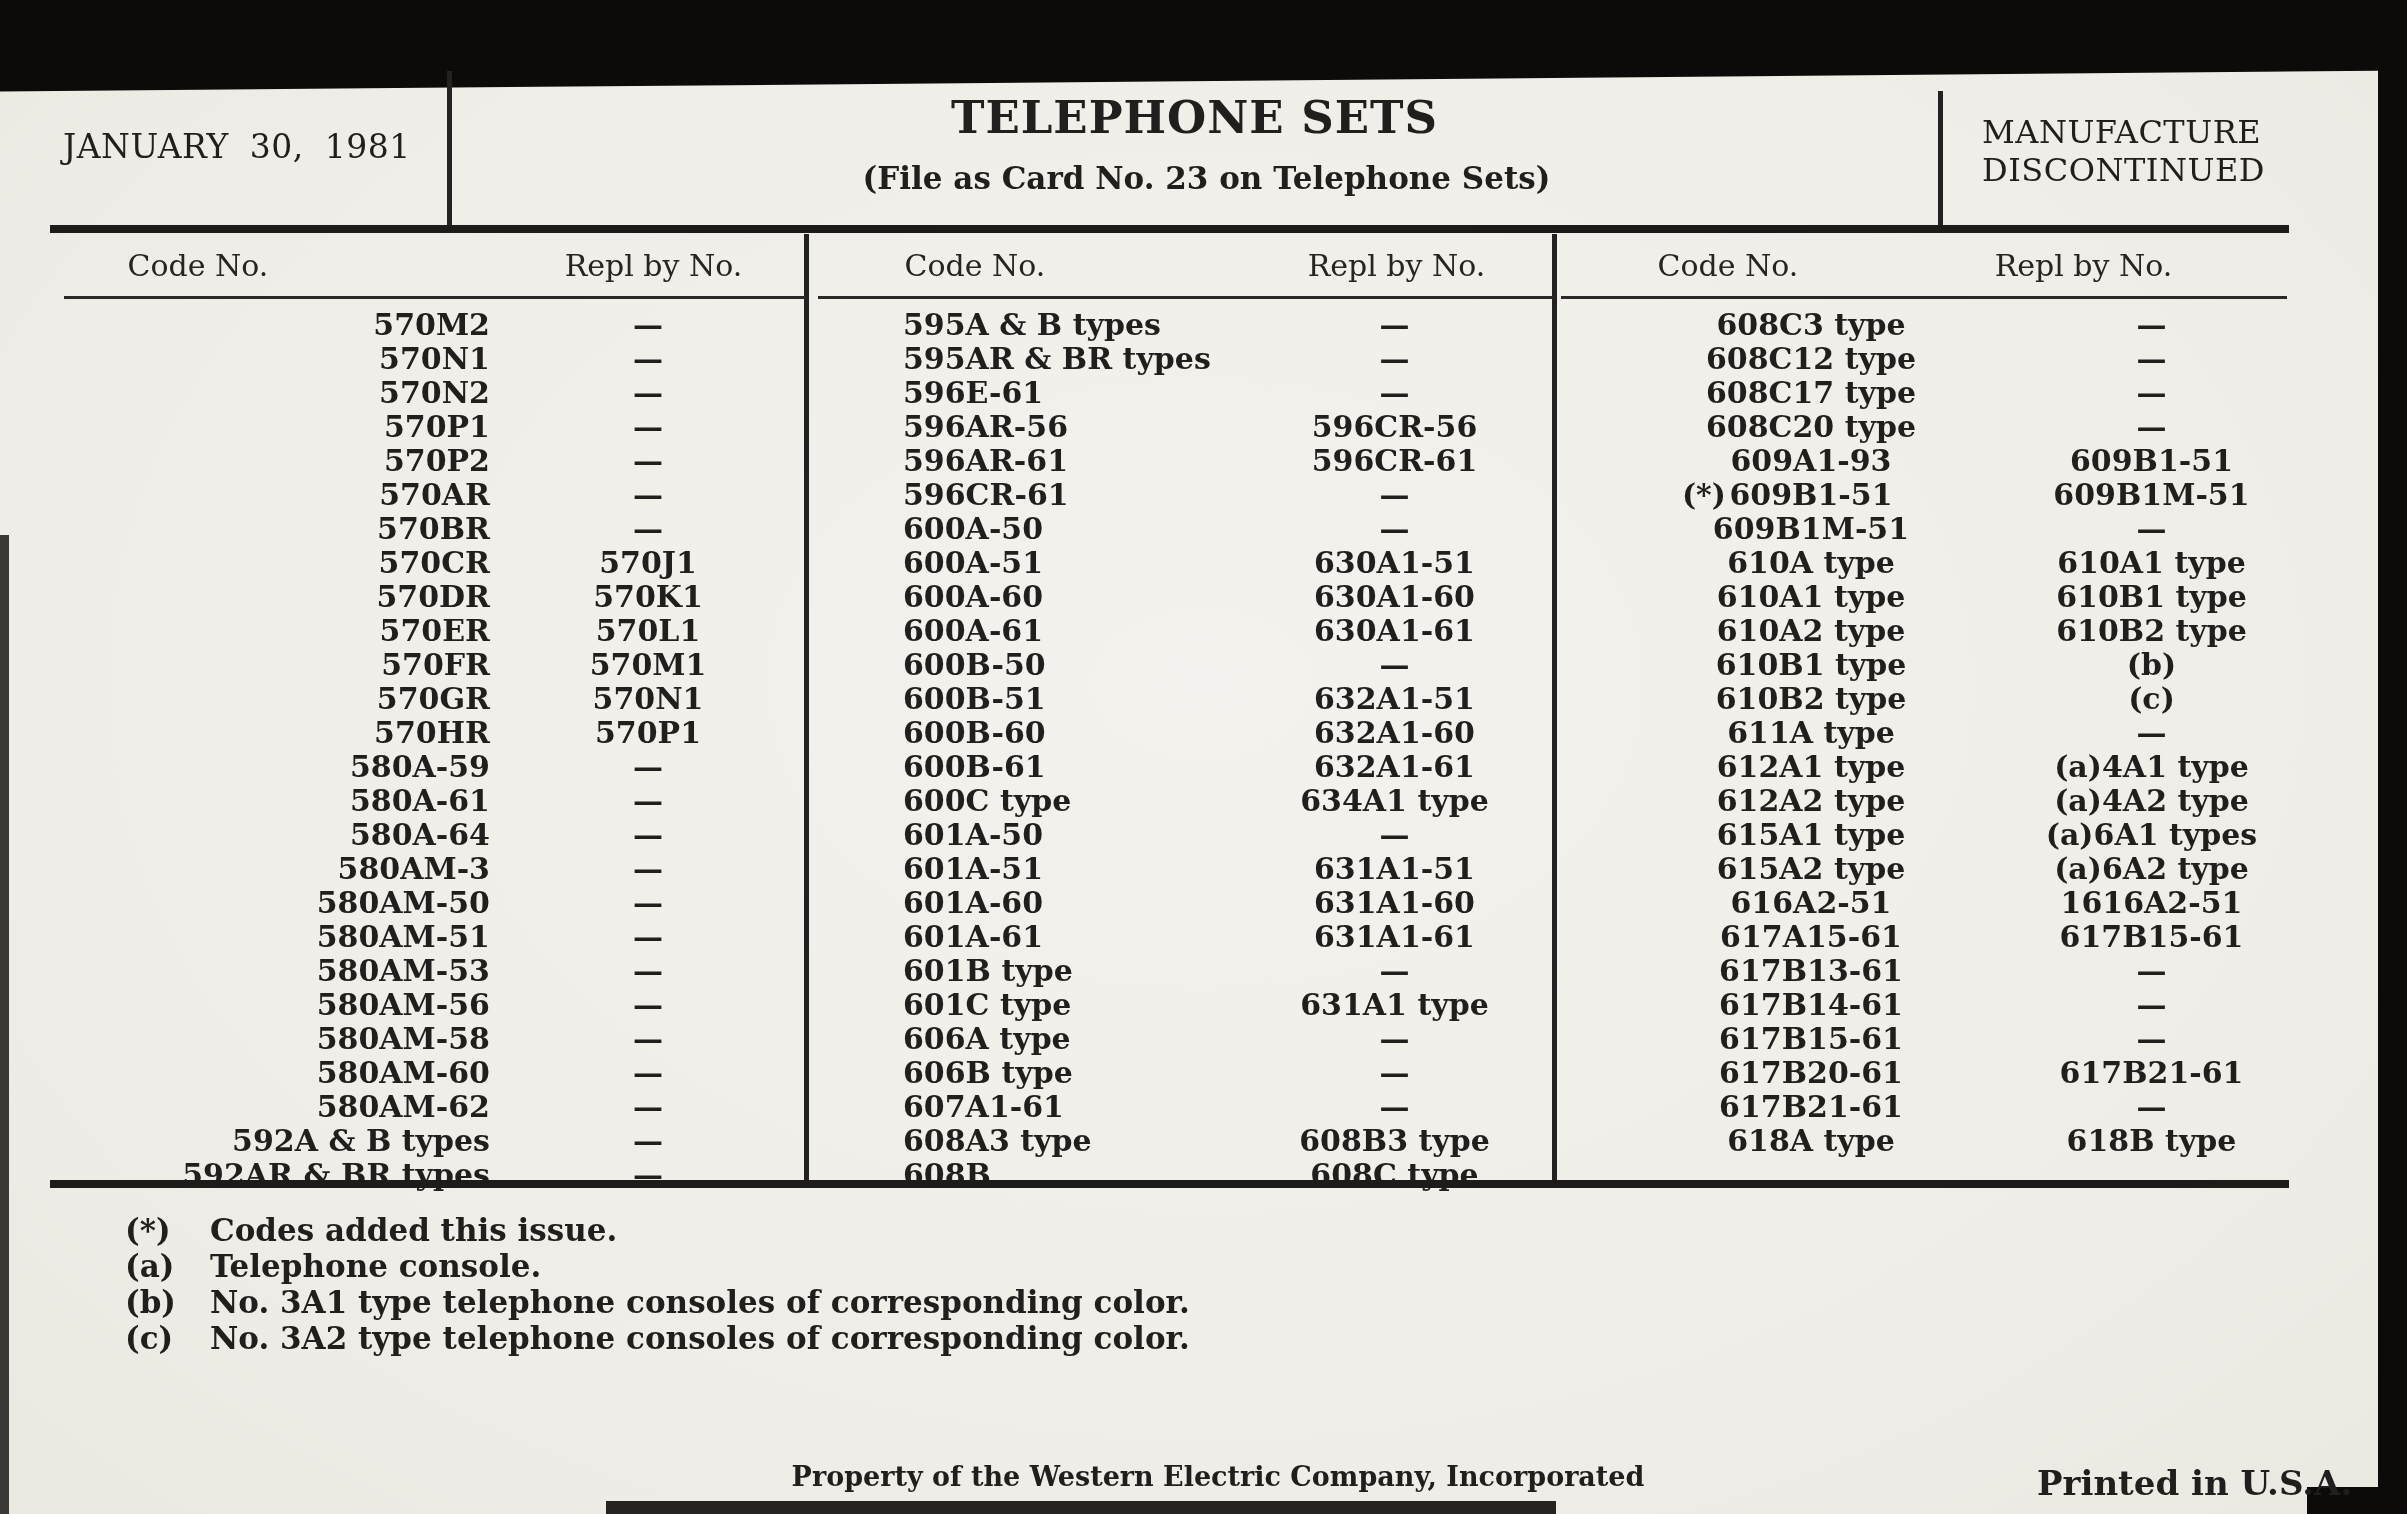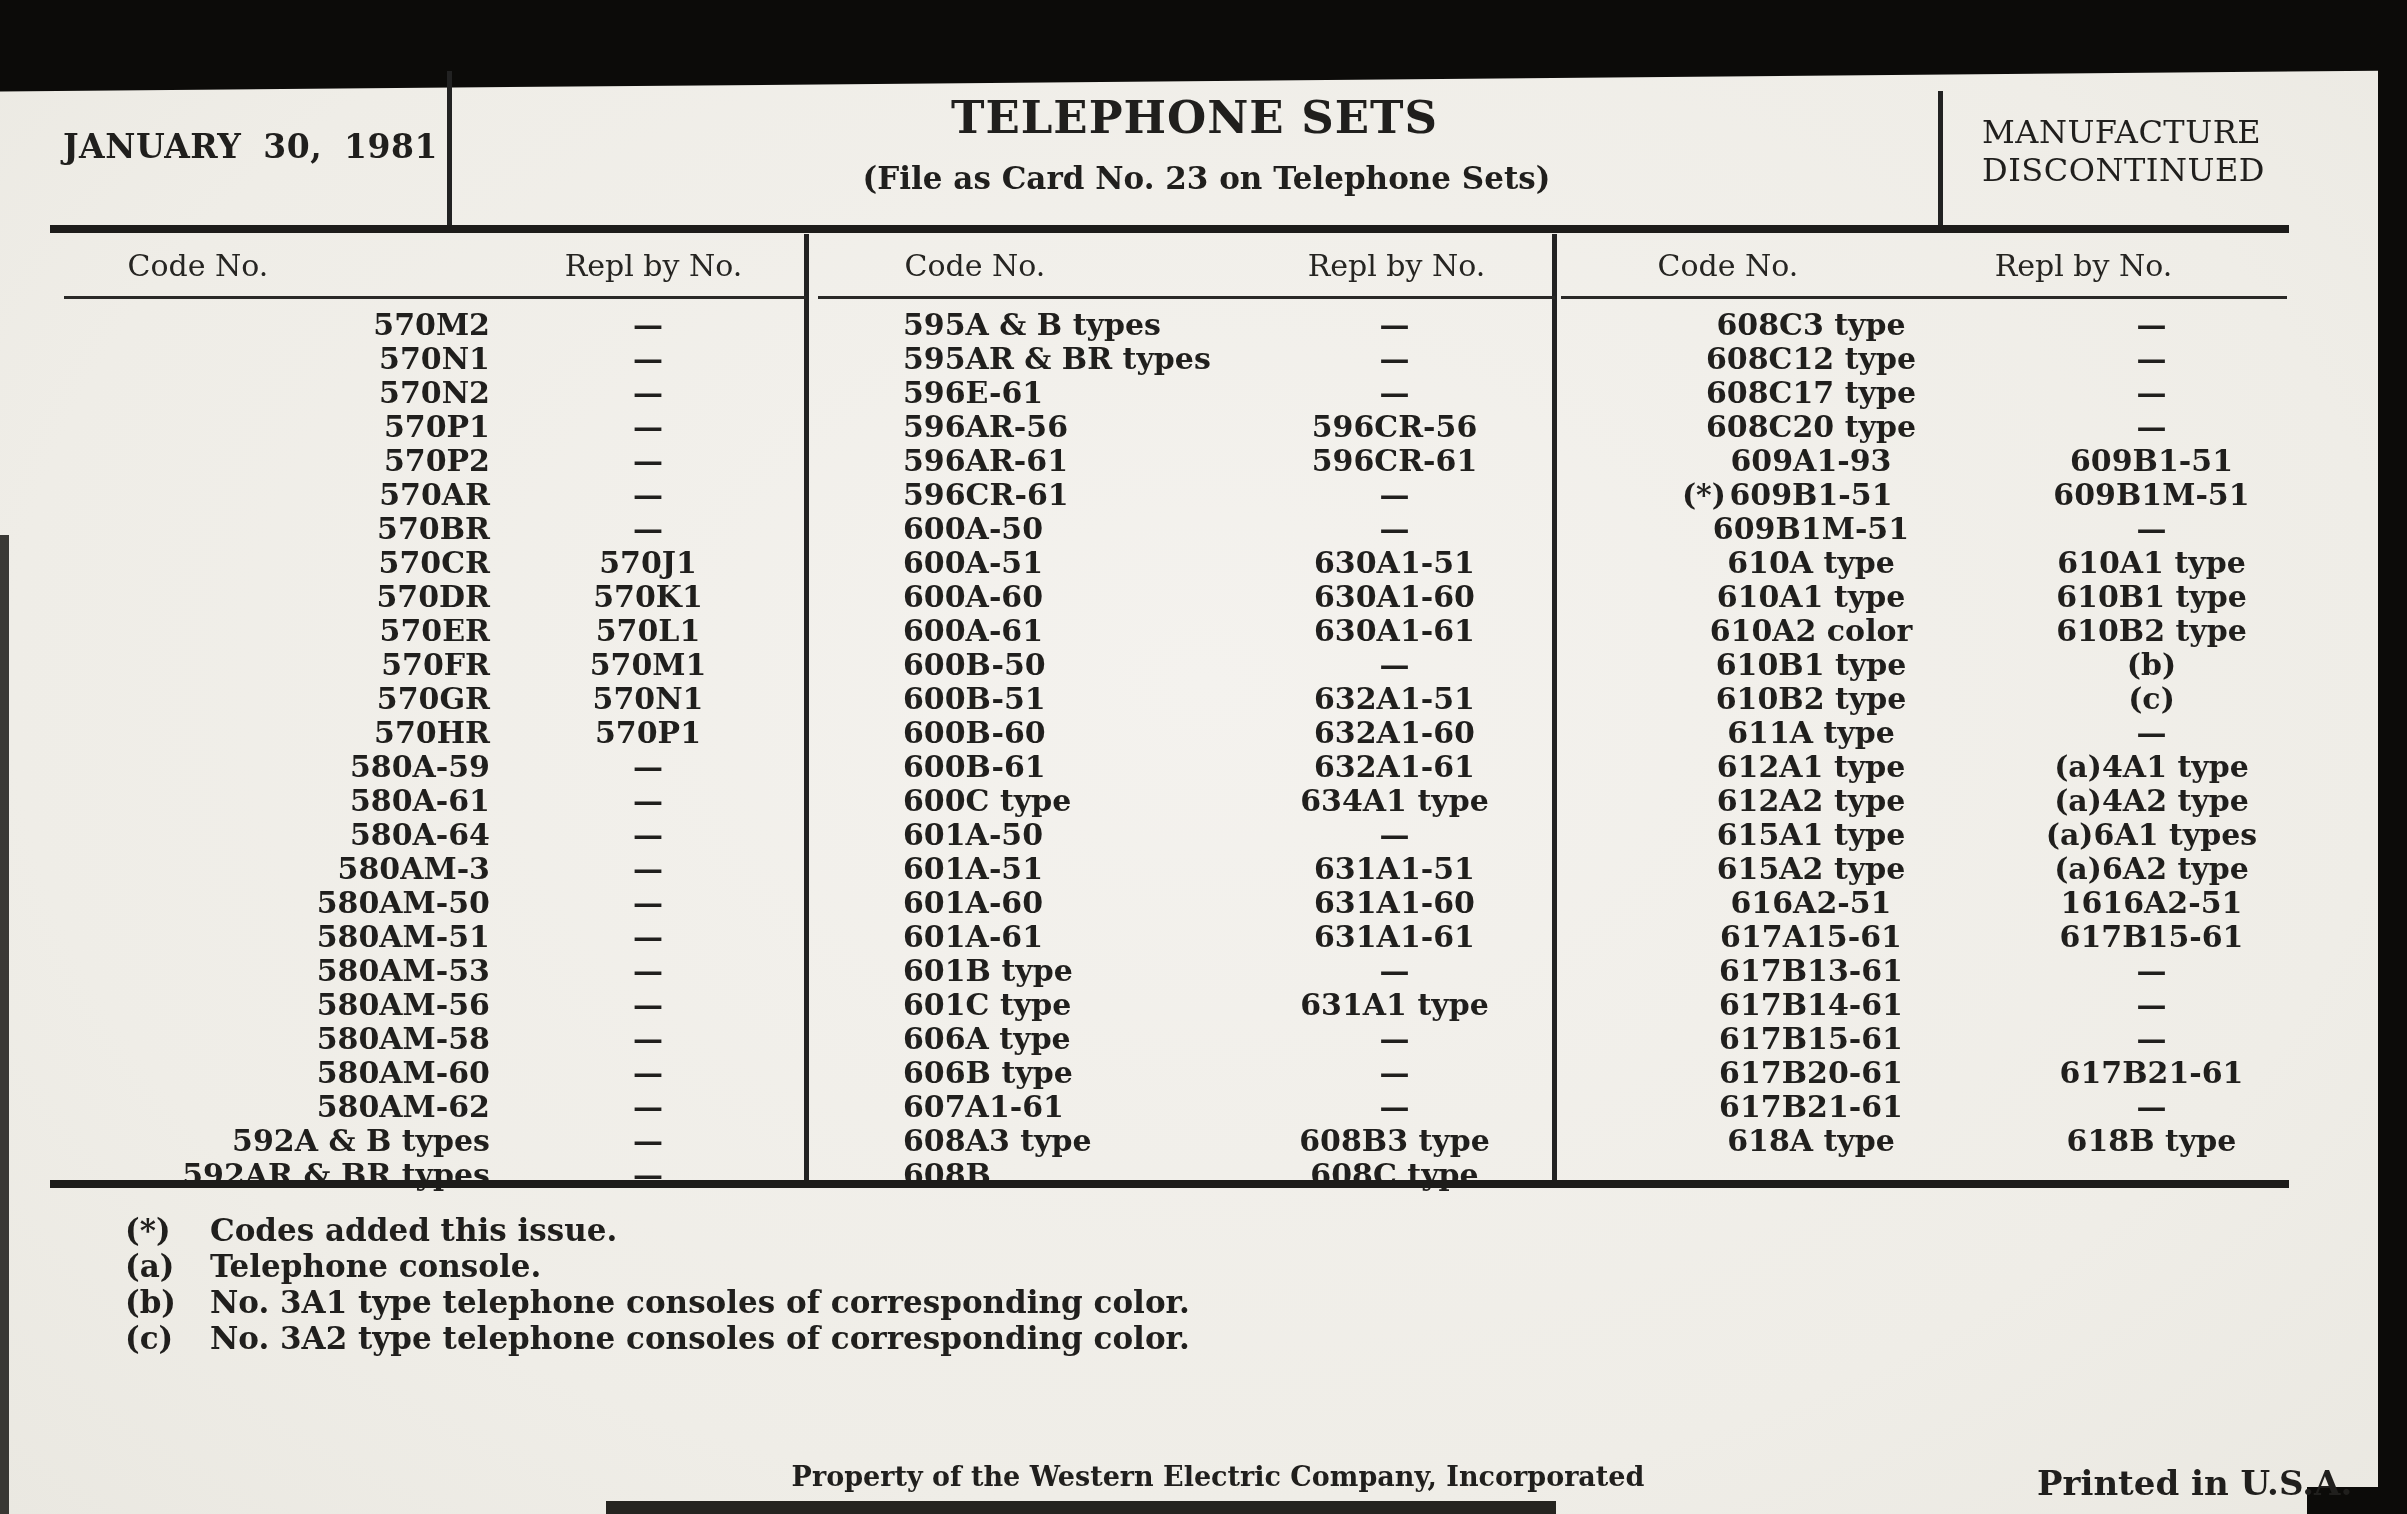--- a/index.html
+++ b/index.html
@@ -13,21 +13,21 @@
   .page{position:absolute;inset:0;background:
     radial-gradient(ellipse at 50% 45%, #f4f2ee 0%, #efede7 70%, #eae8e1 100%);}
   
   .top-bar{position:absolute;left:-24px;top:-30px;width:2465px;height:111px;
     background:#0c0b09;transform:rotate(-0.5deg);}
   .right-strip{position:absolute;left:2378px;top:0;width:30px;height:1515px;background:#0c0b09;}
   .left-strip{position:absolute;left:0;top:535px;width:9px;height:980px;background:rgba(12,11,9,0.8);}
   .bottom-smudge{position:absolute;left:606px;top:1501px;width:950px;height:14px;background:#14120f;opacity:.92;}
   .corner-smudge{position:absolute;left:2307px;top:1487px;width:101px;height:28px;background:#0c0b09;}
   
-  .date{position:absolute;left:63px;top:127px;font-size:33px;font-weight:bold;word-spacing:10px;letter-spacing:0.5px;}
+  .date{position:absolute;left:63px;top:127px;font-size:33px;font-weight:normal;word-spacing:10px;letter-spacing:0.5px;}
   .vline1{position:absolute;left:447px;top:71px;width:5px;height:154px;background:#222;}
   .vline2{position:absolute;left:1938px;top:91px;width:5px;height:135px;background:#222;}
   .title{position:absolute;left:451px;top:91px;width:1487px;text-align:center;
     font-size:45px;font-weight:bold;letter-spacing:1px;}
   .subtitle{position:absolute;left:463px;top:160px;width:1487px;text-align:center;
     font-size:31px;font-weight:bold;}
   .status{position:absolute;left:1982px;top:113px;font-size:32px;font-weight:normal;
     line-height:38px;letter-spacing:0.5px;}
   .rule-thick{position:absolute;left:50px;width:2239px;height:8px;background:#1d1c1a;}
   .rule-top{top:225px;}
@@ -332,21 +332,21 @@
       </div>
       <div class="trow">
         <div class="code">610A type</div>
         <div class="repl">610A1 type</div>
       </div>
       <div class="trow">
         <div class="code">610A1 type</div>
         <div class="repl">610B1 type</div>
       </div>
       <div class="trow">
-        <div class="code">610A2 color</div>
+        <div class="code">610A2 type</div>
         <div class="repl">610B2 type</div>
       </div>
       <div class="trow">
         <div class="code">610B1 type</div>
         <div class="repl">(b)</div>
       </div>
       <div class="trow">
         <div class="code">610B2 type</div>
         <div class="repl">(c)</div>
       </div>

